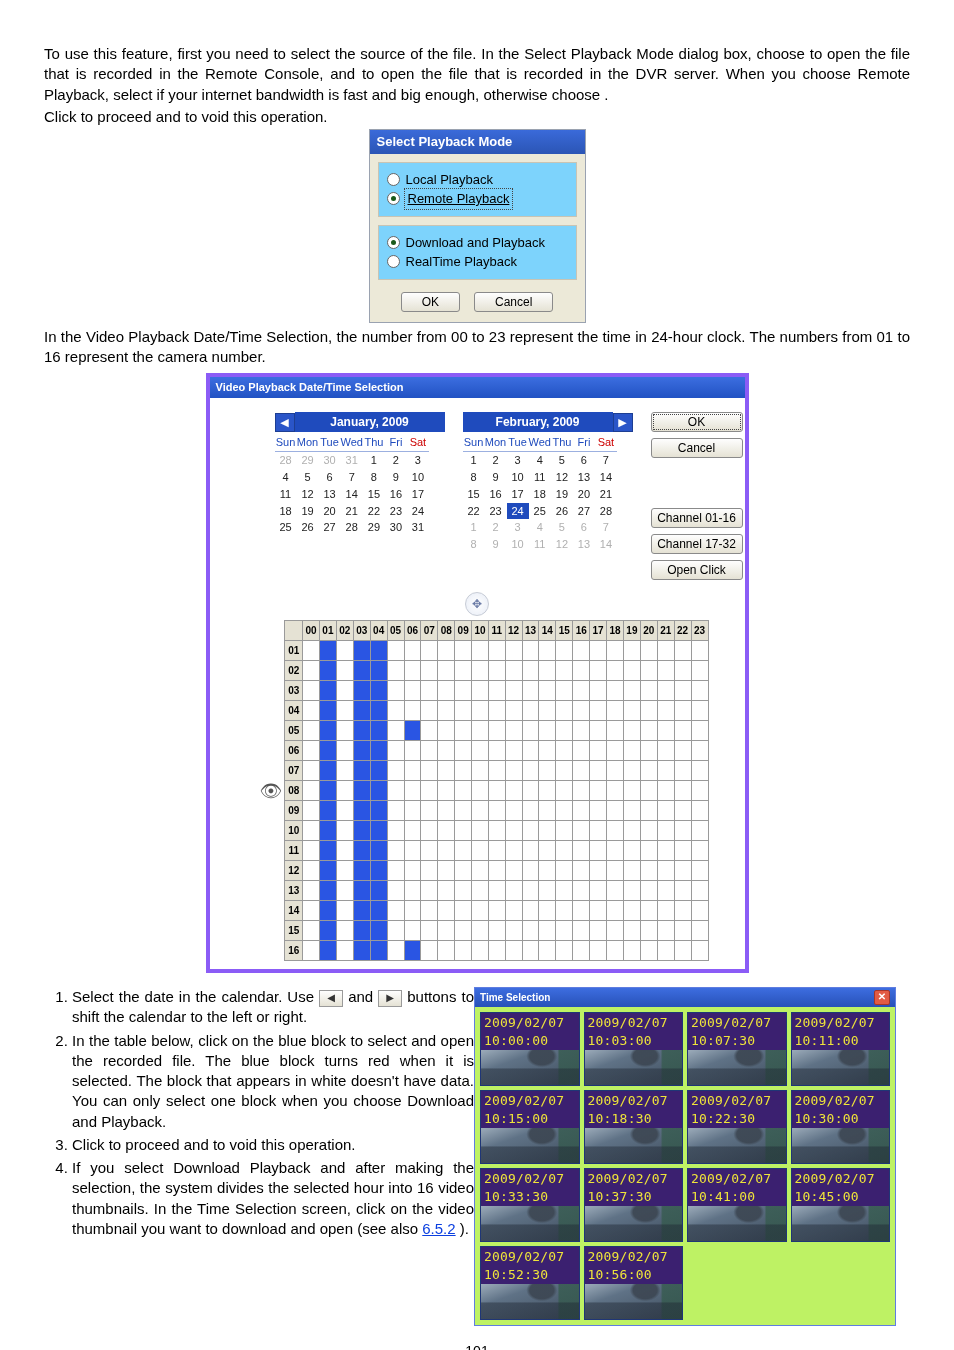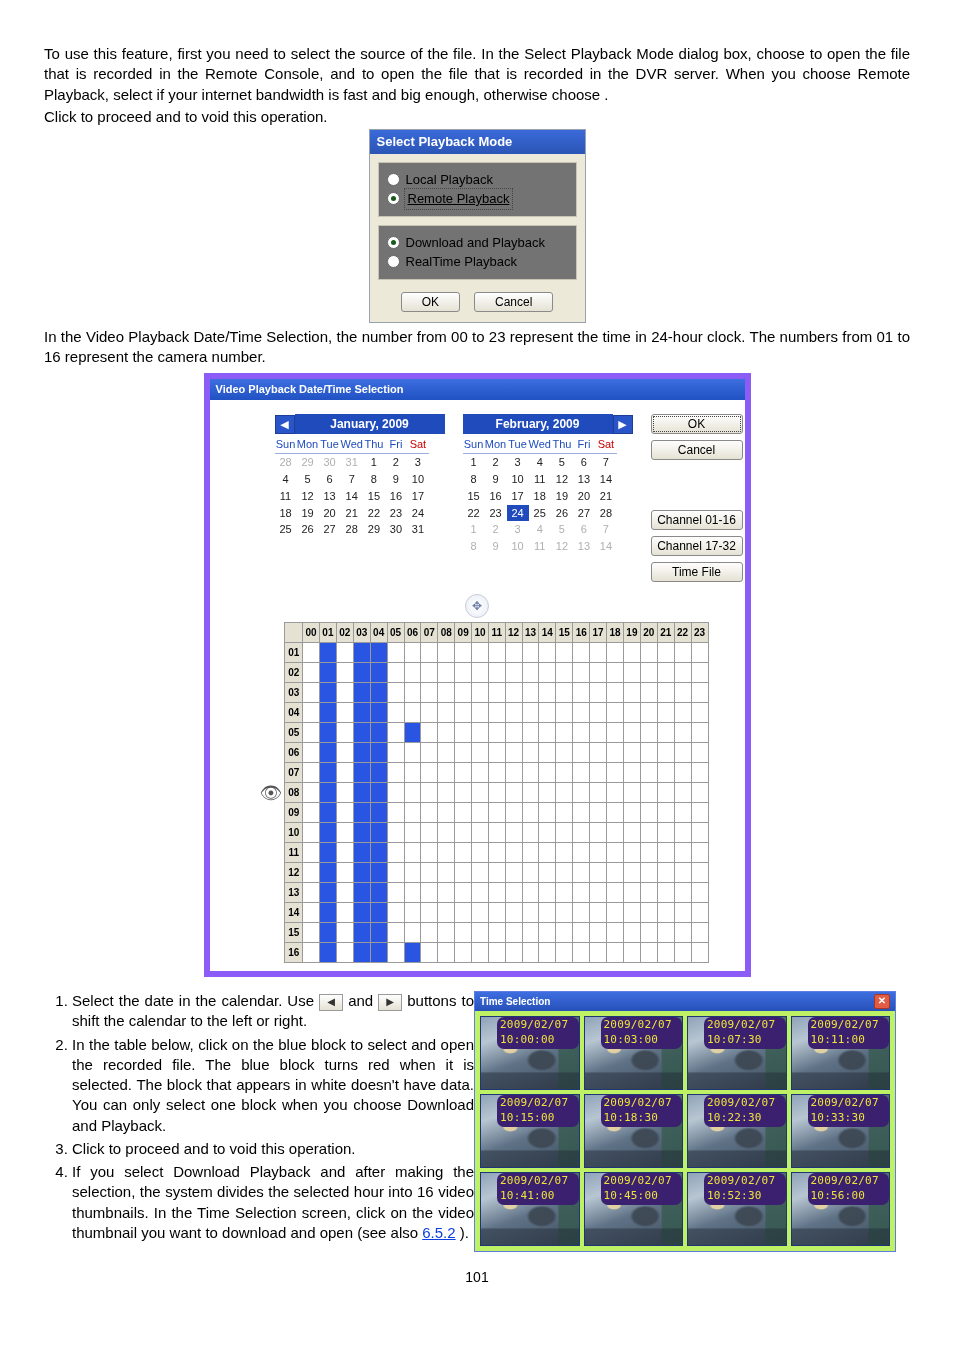--- a/index.html
+++ b/index.html
@@ -25,41 +25,41 @@
   .spm-title {
     background: linear-gradient(#3a6ad9,#2b55b5);
     color: #fff;
     font-weight: bold;
     padding: 3px 7px;
   }
   .spm-box {
     margin: 8px;
     padding: 6px 8px;
     border: 1px solid #c8c4b4;
-    background: #737373;
+    background: #7dd3fc;
   }
   .spm-row { display:flex; align-items:center; gap:6px; margin:2px 0; }
   .radio {
     width:11px; height:11px; border:1px solid #666; border-radius:50%;
     background:#fff; display:inline-flex; align-items:center; justify-content:center;
   }
   .radio.sel::after{ content:""; width:5px; height:5px; background:#1a5a1a; border-radius:50%; }
   .spm-btns { display:flex; justify-content:center; gap:14px; padding:4px 0 10px 0; }
   .winbtn {
     border:1px solid #8a8a8a; border-radius:3px;
     background:linear-gradient(#fefefe,#e5e2d4);
     padding:2px 20px; font-size:12px;
   }
   .dotted-focus { outline:1px dotted #444; outline-offset:1px; padding:0 2px;text-decoration:underline; }
 
   
   .vpd {
     width: 535px;
     margin: 6px auto 14px auto;
-    border: 6px solid #8b5cf6;
+    border: 4px solid #8b5cf6;
     padding-bottom:8px;
     background:#fff;
   }
   .vpd-title {
     background: linear-gradient(#3c6ee0,#2152c3);
     color:#fff; font-size:11px; font-weight:bold;
     padding:3px 6px;
     font-family:"Trebuchet MS", Arial, sans-serif;
   }
   .cal-area {
@@ -160,25 +160,24 @@
   }
   .thumb::before{
     content:""; position:absolute; inset:0;
     background:
       radial-gradient(ellipse at 30% 45%, rgba(255,228,160,0.75) 0 6%, transparent 8%),
       radial-gradient(ellipse at 62% 60%, rgba(60,70,82,0.9) 0 14%, transparent 18%),
       linear-gradient(0deg, rgba(30,38,50,0.45) 0 22%, transparent 24%),
       linear-gradient(90deg, transparent 78%, rgba(52,90,76,0.75) 80% 100%);
   }
   .thumb .ts {
-    position:absolute; top:0; left:16px;
+    position:absolute; top:0; left:0;
     background:#3b2070; color:#efe43a;
-    font-size:11px; padding:1px 3px; font-family:Consolas,monospace;
+    font-size:13px; padding:1px 3px; font-family:Consolas,monospace;
     letter-spacing:0.2px;
-    border-radius:7px;
   }
 </style>
 </head>
 <body>
 
 <p>
   <span>To use this feature, first you need to select the source of the file. In the Select Playback Mode dialog box, choose </span>
   <span> to open the file that is recorded in the Remote Console, and </span>
   <span> to open the file that is recorded in the DVR server. When you choose Remote Playback, select </span>
   <span> if your internet bandwidth is fast and big enough, otherwise choose </span>
@@ -367,21 +366,21 @@
           </tbody>
         </table>
     </div>
 
     <div class="right-buttons">
       <button class="winbtn okbtn">OK</button>
       <button class="winbtn">Cancel</button>
       <div class="spacer"></div>
       <button class="winbtn">Channel 01-16</button>
       <button class="winbtn">Channel 17-32</button>
-      <button class="winbtn">Time File</button>
+      <button class="winbtn">Open Click</button>
     </div>
   </div>
 
   <div class="divider-row">
     <span class="clockicon">✥</span>
   </div>
 
   <div class="grid-wrap">
     <div class="grid-outer">
       <div class="eye">👁</div>
@@ -899,21 +898,27 @@
         <div class="thumb">
           <div class="ts">2009/02/07 10:15:00</div>
         </div>
         <div class="thumb">
           <div class="ts">2009/02/07 10:18:30</div>
         </div>
         <div class="thumb">
           <div class="ts">2009/02/07 10:22:30</div>
         </div>
         <div class="thumb">
+          <div class="ts">2009/02/07 10:30:00</div>
+        </div>
+        <div class="thumb">
           <div class="ts">2009/02/07 10:33:30</div>
+        </div>
+        <div class="thumb">
+          <div class="ts">2009/02/07 10:37:30</div>
         </div>
         <div class="thumb">
           <div class="ts">2009/02/07 10:41:00</div>
         </div>
         <div class="thumb">
           <div class="ts">2009/02/07 10:45:00</div>
         </div>
         <div class="thumb">
           <div class="ts">2009/02/07 10:52:30</div>
         </div>

